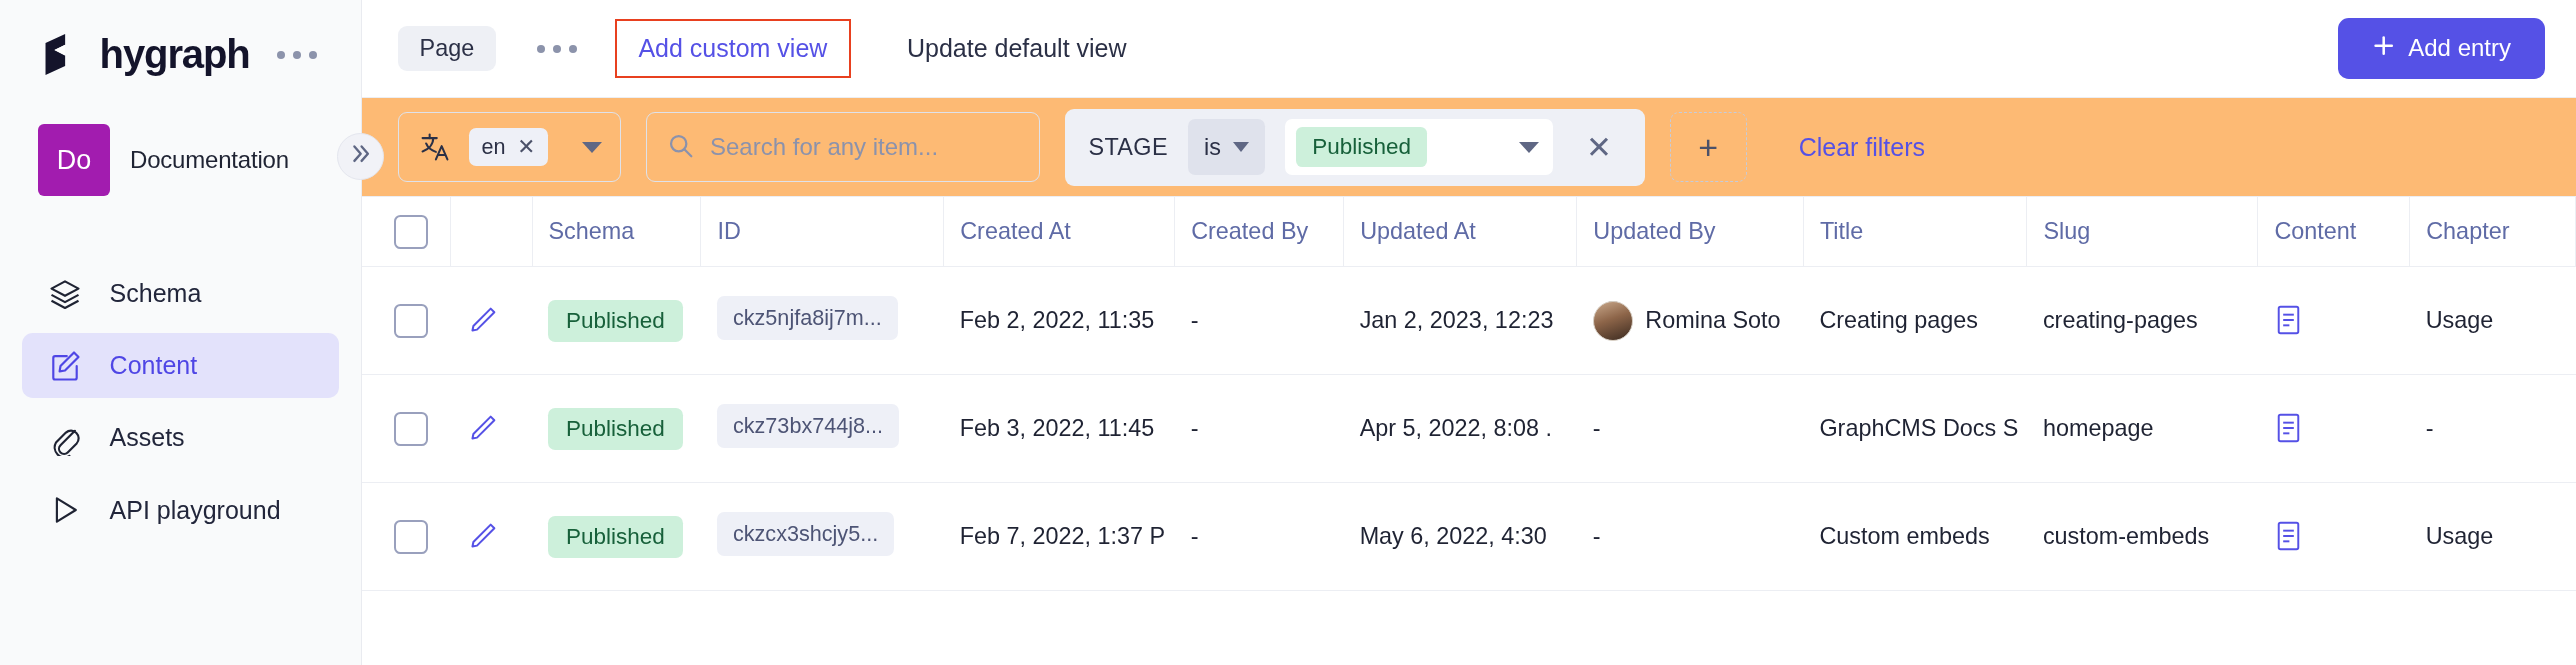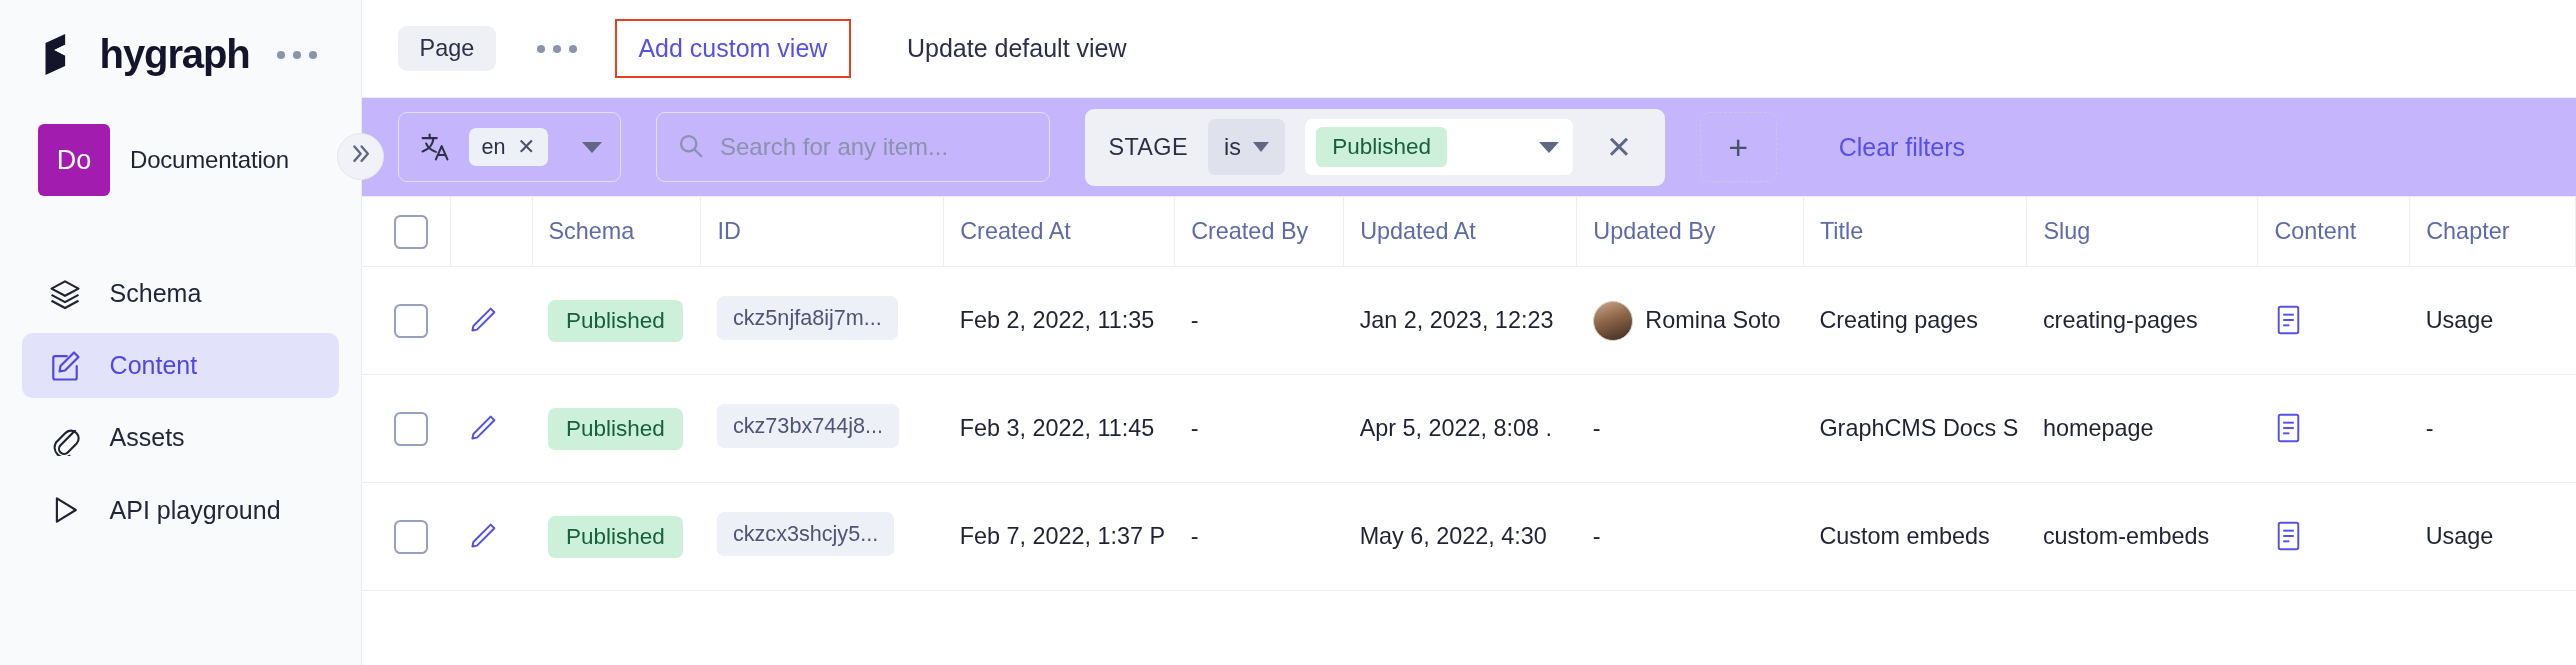--- a/index.html
+++ b/index.html
@@ -92,23 +92,23 @@
     font-size: 24px; font-weight: 500;
     padding: 16px 34px; border-radius: 10.8px;
     display: flex; align-items: center; gap: 12.6px;
     border: none;
   }
 
   
   .filterbar {
     height: 99px; flex-shrink: 0;
     display: flex; align-items: center;
-    padding: 0 36px 0 36px; gap: 35px;
+    padding: 0 36px 0 36px; gap: 25px;
     border-top: 1.8px solid #eceef3;
-    background: #c4b5fd;
+    background: #fdba74;
   }
   .locale-box {
     display: flex; align-items: center; gap: 16px;
     height: 70px; padding: 0 18px;
     border: 1.8px solid #dfe2ea; border-radius: 9px;
     min-width: 223px;
   }
   .locale-ico { width: 36px; height: 36px; display:flex; align-items:center; justify-content:center; }
   .locale-tag {
     background: #eef0f7; border-radius: 7.2px;
@@ -305,20 +305,29 @@
     <div class="topbar">
       <span class="chip-page">Page</span>
       <span class="dots-3 topbar-dots">
           <i></i>
           <i></i>
           <i></i>
         </span>
       <span class="add-custom-view">Add custom view</span>
       <span class="update-default-view">Update default view</span>
       <span class="spacer"></span>
+      <button class="btn-add-entry">
+        <span>
+          <svg width="23.4" height="23.4" viewBox="0 0 26 26" stroke="#fff" stroke-width="2.8" stroke-linecap="round">
+              <path d="M13 4 v18"></path>
+              <path d="M4 13 h18"></path>
+            </svg>
+        </span>
+        <span>Add entry</span>
+      </button>
     </div>
 
     <div class="filterbar">
 
       <div class="locale-box">
         <span class="locale-ico">
           <svg width="32" height="32" viewBox="0 0 36 36" fill="none" stroke="#2b3046" stroke-width="2.3" stroke-linecap="round" stroke-linejoin="round">
             <path d="M4 8 h16"></path>
               <path d="M12 4 v4"></path>
               <path d="M16 8 c0 8 -6 13 -12 15"></path>

